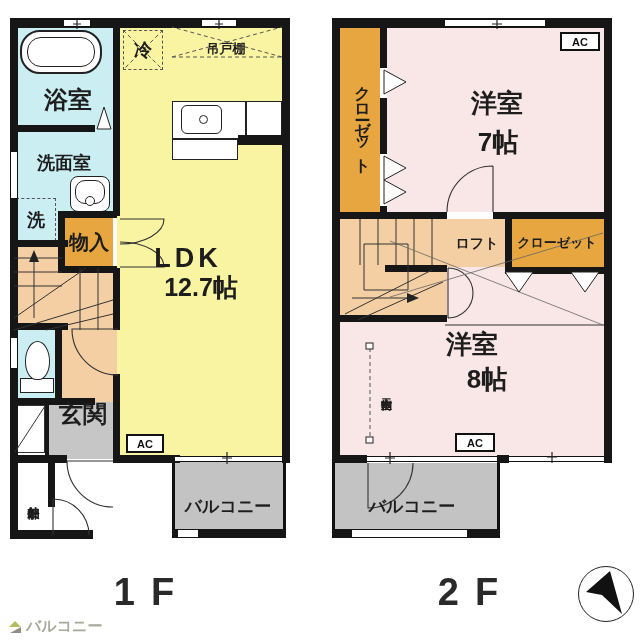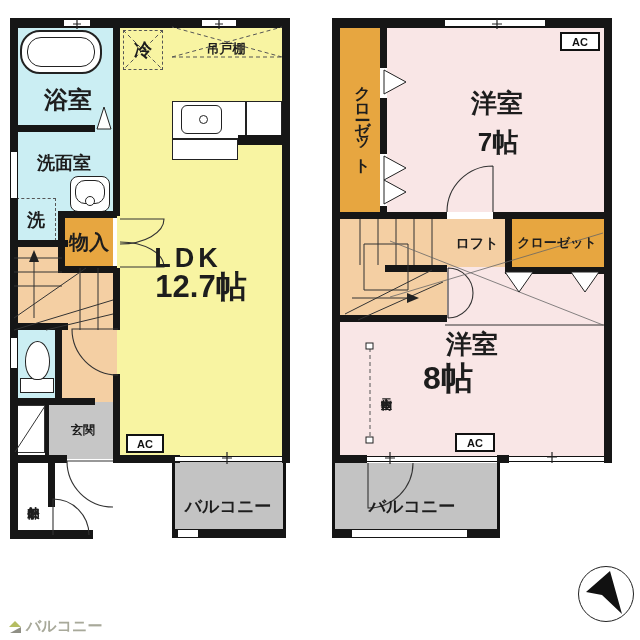--- a/index.html
+++ b/index.html
@@ -180,35 +180,37 @@
     </g>
   </svg>
 
   <div class="lbl" style="left:68px;top:100px;font-size:24px;">浴室</div>
   <div class="lbl" style="left:64px;top:163px;font-size:18px;">洗面室</div>
   <div class="lbl" style="left:36px;top:220px;font-size:18px;">洗</div>
   <div class="lbl" style="left:143px;top:50px;font-size:18px;">冷</div>
   <div class="lbl" style="left:226px;top:49px;font-size:13px;">吊戸棚</div>
   <div class="lbl" style="left:89px;top:242px;font-size:20px;">物入</div>
   <div class="lbl" style="left:188px;top:258px;font-size:27px;letter-spacing:4px;">LDK</div>
-  <div class="lbl" style="left:201px;top:287px;font-size:31px;">12.7帖</div>
-  <div class="lbl" style="left:83px;top:430px;font-size:12px;">玄関</div>
+  <div class="lbl" style="left:201px;top:287px;font-size:25px;">12.7帖</div>
+  <div class="lbl" style="left:83px;top:414px;font-size:24px;">玄関</div>
   <div class="vlbl" style="left:33px;top:497px;font-size:12px;">外部収納</div>
   <div class="lbl" style="left:228px;top:506px;font-size:17px;">バルコニー</div>
 
   <div class="vlbl" style="left:362px;top:120px;font-size:16px;">クローゼット</div>
   <div class="lbl" style="left:497px;top:103px;font-size:26px;">洋室</div>
   <div class="lbl" style="left:498px;top:134px;font-size:26px;margin-top:8px;">7帖</div>
   <div class="lbl" style="left:477px;top:244px;font-size:14px;">ロフト</div>
   <div class="lbl" style="left:557px;top:243px;font-size:13px;">クローゼット</div>
   <div class="lbl" style="left:472px;top:344px;font-size:26px;">洋室</div>
-  <div class="lbl" style="left:448px;top:379px;font-size:32px;">8帖</div>
+  <div class="lbl" style="left:487px;top:379px;font-size:26px;">8帖</div>
   <div class="vlbl" style="left:386px;top:390px;font-size:11px;">室内物干</div>
   <div class="lbl" style="left:412px;top:506px;font-size:17px;">バルコニー</div>
 
+  <div class="floorlbl" style="left:152px;top:592px;">1F</div>
+  <div class="floorlbl" style="left:476px;top:592px;">2F</div>
 
   <div class="logo" style="left:8px;top:617px;">
     <svg width="14" height="14" viewBox="0 0 14 14">
       <polygon points="1,7 7,1 13,7" fill="#b5bd62"></polygon>
       <polygon points="2,13 13,7 13,13" fill="#8f8f85"></polygon>
     </svg>
     <span class="logo-text">バルコニー</span>
   </div>
 
   <div class="compass" style="left:578px;top:566px;">

